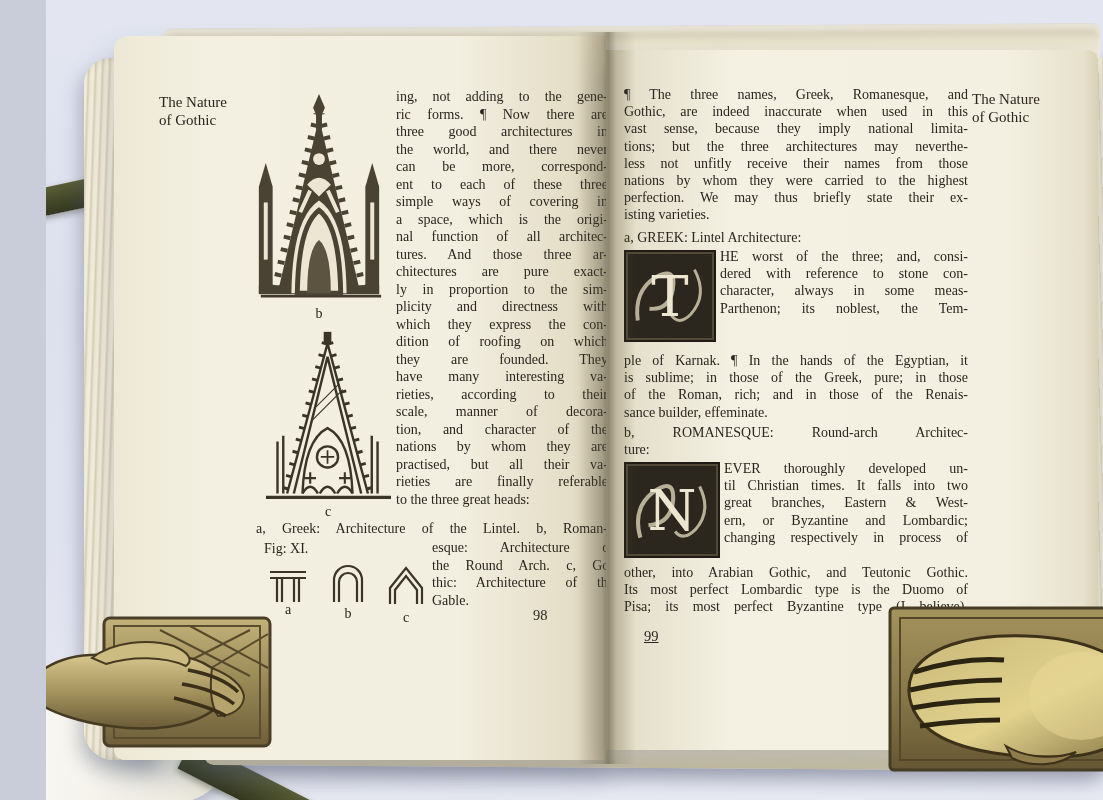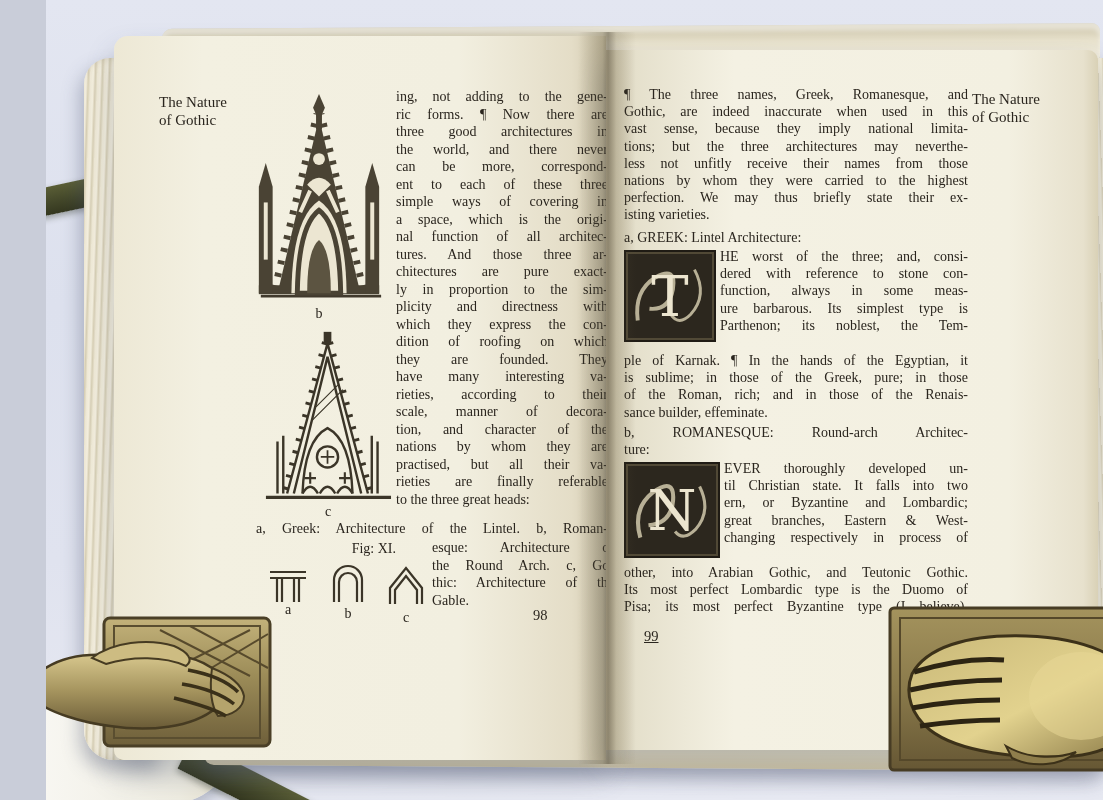--- a/index.html
+++ b/index.html
@@ -147,21 +147,21 @@
           <div class="tline">tion, and character of the</div>
           <div class="tline">nations by whom they are</div>
           <div class="tline">practised, but all their va-</div>
           <div class="tline">rieties are finally referable</div>
           <div class="tline">to the three great heads:</div>
         </div>
 
       <div class="blk jlines" style="left:142px;top:484px;width:352px;">
         <div class="tline">a, Greek: Architecture of the Lintel. b, Roman-</div>
       </div>
-      <div class="blk plain" style="left:150px;top:505px;width:132px;text-align:right;">
+      <div class="blk plain" style="left:150px;top:505px;width:132px;text-align:left;">
         <span>Fig: XI.</span>
       </div>
       <div class="blk jlines endleft" style="left:318px;top:503px;width:182px;">
           <div class="tline">esque: Architecture of</div>
           <div class="tline">the Round Arch. c, Go-</div>
           <div class="tline">thic: Architecture of the</div>
           <div class="tline">Gable.</div>
         </div>
 
       <svg class="woodcut" style="left:150px;top:526px;" width="48" height="44" viewBox="0 0 48 44">
@@ -215,22 +215,21 @@
       <div class="dropcap" style="left:18px;top:200px;">
         <svg viewBox="0 0 90 90">
           <path d="M12 70 Q8 40 30 26 Q52 14 48 38 Q44 60 24 58" stroke="#b8b096" fill="none" stroke-width="4"></path>
           <path d="M70 18 Q84 44 66 64 Q54 76 46 64" stroke="#b8b096" fill="none" stroke-width="3"></path>
         </svg>
         <span class="dc-letter">T</span>
       </div>
       <div class="blk jlines" style="left:114px;top:198px;width:248px;font-family:Liberation Serif, serif;">
           <div class="tline">HE worst of the three; and, consi-</div>
           <div class="tline">dered with reference to stone con-</div>
-          <div class="tline">function, always in some meas-</div>
-          <div class="tline">ure barbarous. Its simplest type is</div>
+          <div class="tline">character, always in some meas-</div>
           <div class="tline">Parthenon; its noblest, the Tem-</div>
         </div>
       <div class="blk jlines endleft" style="left:18px;top:302px;width:344px;">
           <div class="tline">ple of Karnak. ¶ In the hands of the Egyptian, it</div>
           <div class="tline">is sublime; in those of the Greek, pure; in those</div>
           <div class="tline">of the Roman, rich; and in those of the Renais-</div>
           <div class="tline">sance builder, effeminate.</div>
         </div>
 
       <div class="blk jlines endleft" style="left:18px;top:374px;width:344px;">
@@ -240,23 +239,23 @@
 
       <div class="dropcap" style="left:18px;top:412px;width:92px;height:92px;">
         <svg viewBox="0 0 90 90">
           <path d="M14 72 Q6 44 26 28 Q48 12 46 36 Q44 58 22 60" stroke="#b8b096" fill="none" stroke-width="4"></path>
           <path d="M72 22 Q84 46 68 64 Q56 76 48 66" stroke="#b8b096" fill="none" stroke-width="3"></path>
         </svg>
         <span class="dc-letter">N</span>
       </div>
       <div class="blk jlines" style="left:118px;top:410px;width:244px;">
           <div class="tline">EVER thoroughly developed un-</div>
-          <div class="tline">til Christian state. It falls into two</div>
+          <div class="tline">til Christian times. It falls into two</div>
+          <div class="tline">great branches, Eastern &amp; West-</div>
           <div class="tline">ern, or Byzantine and Lombardic;</div>
-          <div class="tline">great branches, Eastern &amp; West-</div>
           <div class="tline">changing respectively in process of</div>
         </div>
       <div class="blk jlines" style="left:18px;top:514px;width:344px;">
           <div class="tline">other, into Arabian Gothic, and Teutonic Gothic.</div>
           <div class="tline">Its most perfect Lombardic type is the Duomo of</div>
           <div class="tline">Pisa; its most perfect Byzantine type (I believe),</div>
         </div>
 
       <div class="folio" style="left:38px;top:578px;text-decoration:underline;">99</div>
       <div class="folio" style="left:372px;top:566px;">h 2</div>

